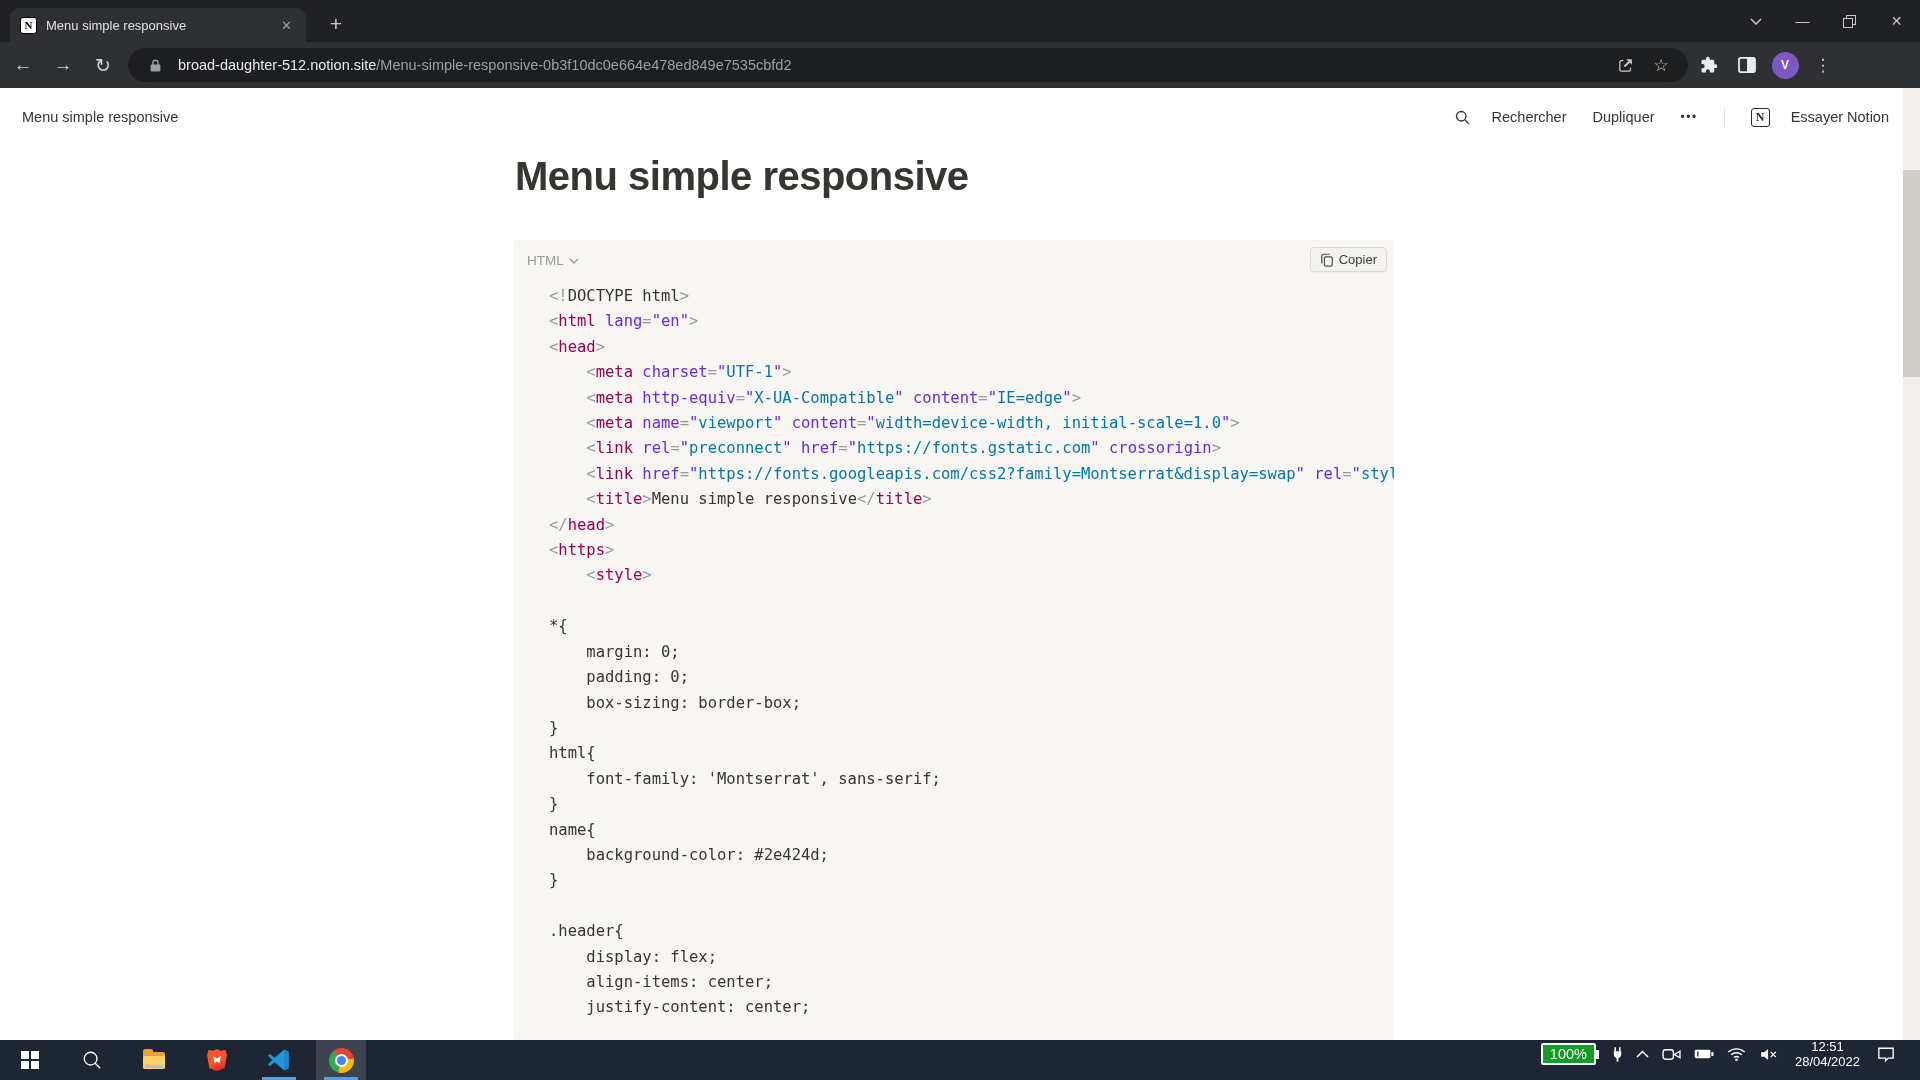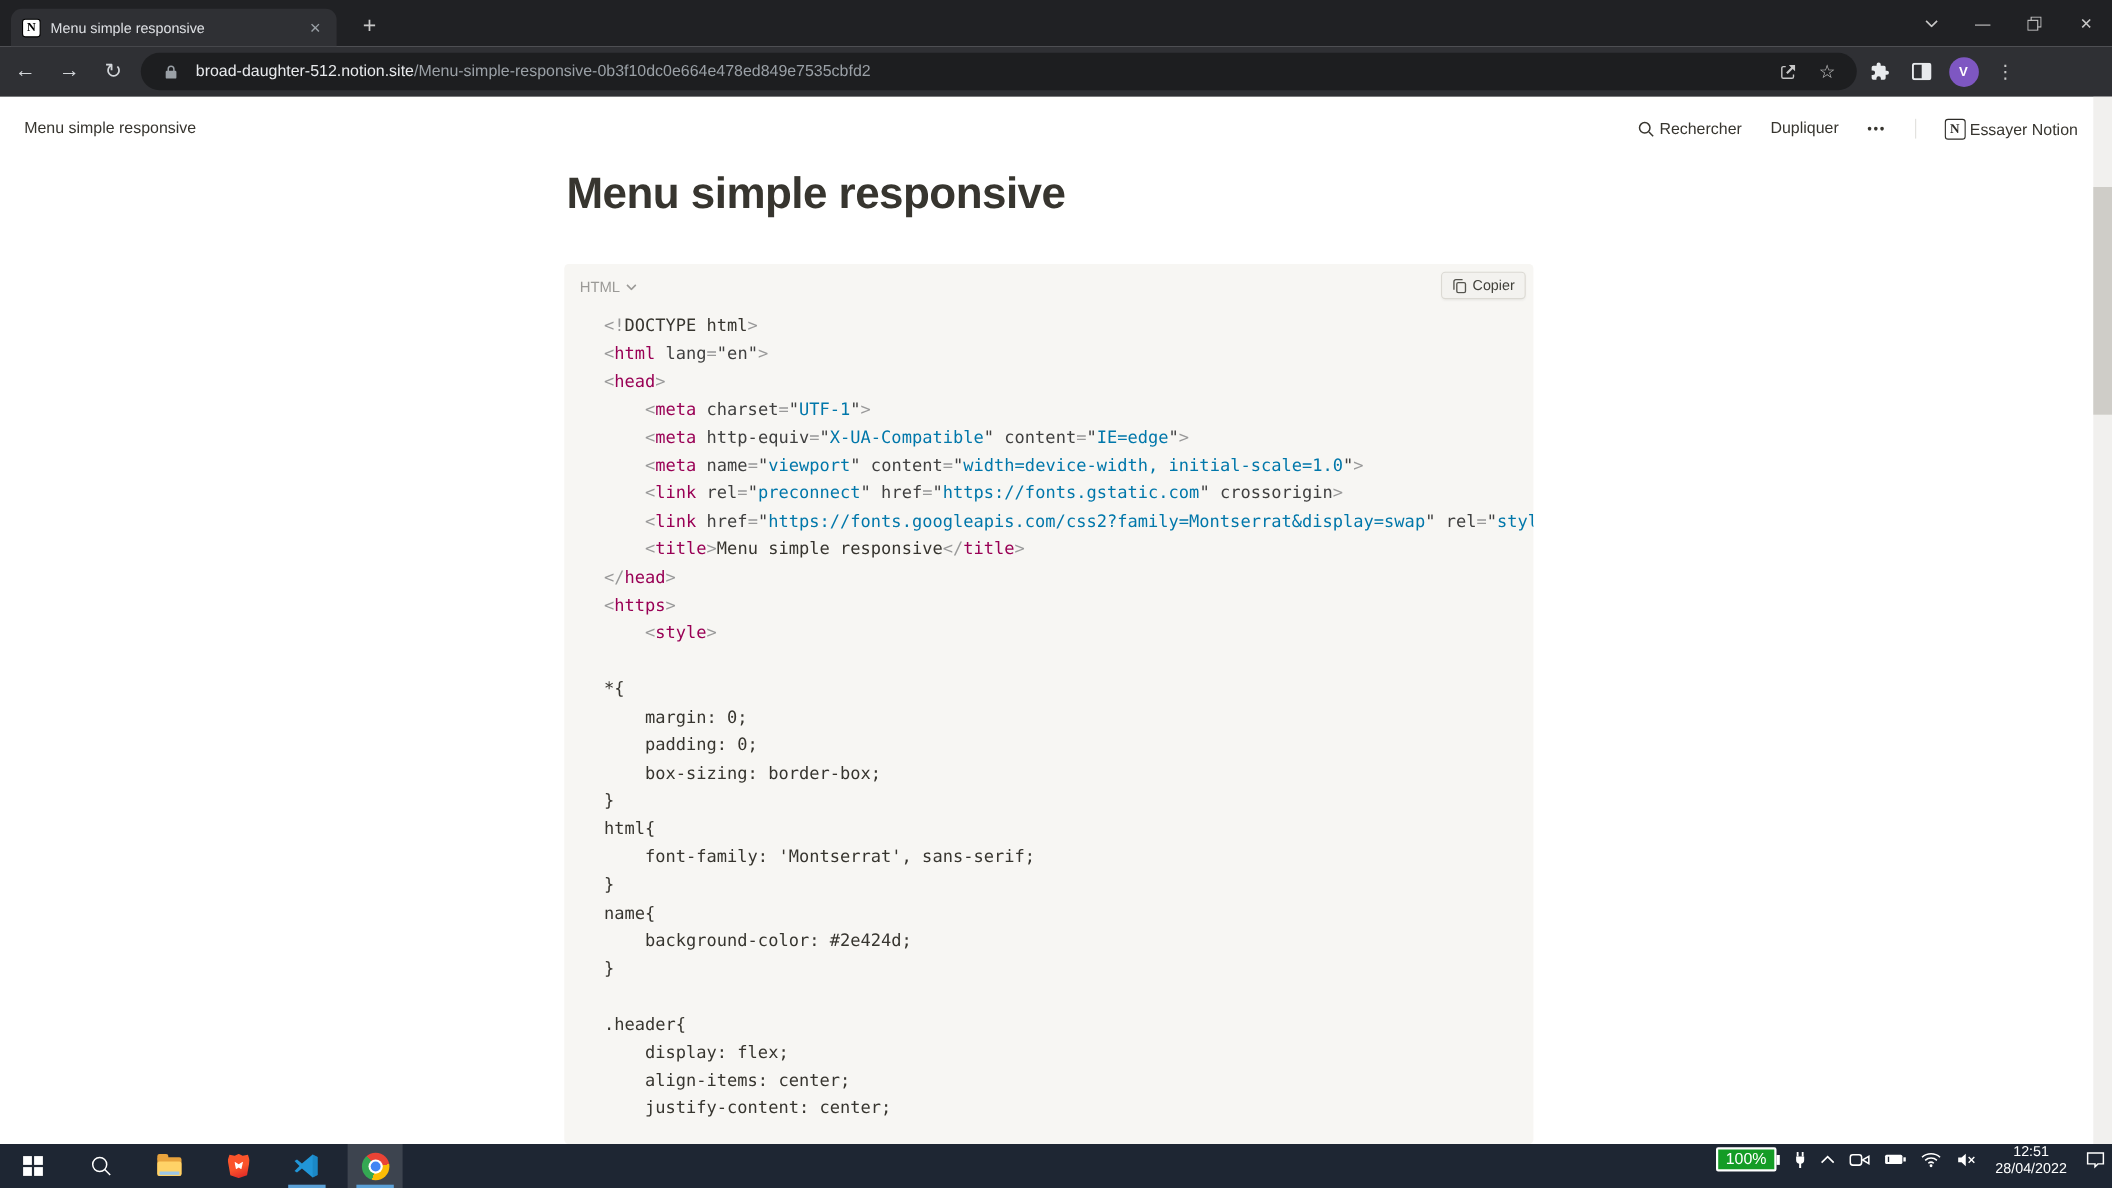--- a/index.html
+++ b/index.html
@@ -35,21 +35,21 @@
             font-size:12px; font-weight:bold; display:flex; align-items:center; justify-content:center; }
   .star { color:#c7c7c7; font-size:17px; }
   .kebab { color:#c7c7c7; font-size:17px; letter-spacing:0; }
 
   
   #page { position:absolute; top:88px; left:0; width:1920px; height:952px; background:#fff; }
   #notion-topbar { position:absolute; top:0; left:0; width:1903px; height:58px;
                    display:flex; align-items:center; padding:0 14px 0 22px; }
   .crumb { font-size:14.5px; color:#37352f; }
   .nactions { margin-left:auto; display:flex; align-items:center; gap:26px; }
-  .naction { display:flex; align-items:flex-end; gap:4px; font-size:14.5px; color:#37352f; cursor:default; }
+  .naction { display:flex; align-items:center; gap:21px; font-size:14.5px; color:#37352f; cursor:default; }
   .ndots { font-size:12px; letter-spacing:1.5px; color:#37352f; }
   .ndivider { width:1px; height:18px; background:#e0dfdc; }
   .nlogo { width:19px; height:19px; border:1.8px solid #2c2b27; border-radius:3px; background:#fff;
            display:flex; align-items:center; justify-content:center;
            font:bold 12px "Liberation Serif", serif; color:#2c2b27; }
 
   #page-title { position:absolute; left:515px; top:66px; font-size:40px; font-weight:bold;
                 color:#37352f; letter-spacing:-0.5px; }
 
   #code-block { position:absolute; left:513px; top:152px; width:881px; height:800px;
@@ -58,21 +58,21 @@
   .cb-lang { position:absolute; left:14px; top:13px; display:flex; align-items:center; gap:5px;
              font-size:13.5px; color:#9b9a97; }
   .cb-copy { position:absolute; right:7px; top:7px; display:flex; align-items:center; gap:5px;
              padding:4px 9px; font-size:13px; color:#41403a; background:#f3f2ef;
              border:1px solid #dbd9d3; border-radius:4px; box-shadow:0 1px 2px rgba(0,0,0,.04);margin-left:15px; }
   #code-lines { padding:6px 0 20px 36px; font-family:"DejaVu Sans Mono", monospace;
                 font-size:15.5px; line-height:25.4px; }
   .cl { white-space:pre; }
   .tk-g { color:#999999; }
   .tk-t { color:#990055; }
-  .tk-a { color:#404040; }
+  .tk-a { color:#6d28d9; }
   .tk-v { color:#0077aa; }
   .tk-x { color:#37352f; }
 
   #scrollbar { position:absolute; right:0; top:0; width:17px; height:952px; background:#f1f0ee; }
   #scroll-thumb { position:absolute; left:0; top:82px; width:17px; height:207px; background:#cfcdc8; }
 
   
   #taskbar { position:absolute; left:0; bottom:0; width:1920px; height:40px; background:#1e2633; }
   .tb-item { position:absolute; top:0; width:50px; height:40px; display:flex;
              align-items:center; justify-content:center; }
@@ -88,21 +88,21 @@
   .brave { width:20px; height:22px; background:linear-gradient(160deg,#fb542b 55%,#d81f26);
            clip-path:polygon(50% 0, 68% 8%, 92% 4%, 100% 26%, 88% 88%, 50% 100%, 12% 88%, 0 26%, 8% 4%, 32% 8%); position:relative; }
   .brave::after { content:""; position:absolute; left:6px; top:7px; width:8px; height:7px; background:#fff;
                   clip-path:polygon(0 0, 50% 35%, 100% 0, 80% 100%, 50% 75%, 20% 100%); }
   .chrome { width:25px; height:25px; border-radius:50%;
             background:conic-gradient(from -40deg, #ea4335 0 120deg, #fbbc05 120deg 235deg, #34a853 235deg 360deg); position:relative; }
   .chrome::before { content:""; position:absolute; left:6px; top:6px; width:13px; height:13px;
                     background:#fff; border-radius:50%; }
   .chrome::after { content:""; position:absolute; left:8px; top:8px; width:9px; height:9px;
                    background:#4285f4; border-radius:50%; }
-  #tray { position:absolute; right:0; top:0; height:28px; display:flex; align-items:center; gap:13px; padding-right:6px; }
+  #tray { position:absolute; right:0; top:0; height:28px; display:flex; align-items:center; gap:13px; padding-right:25px; }
   .battery-badge { display:flex; align-items:center; }
   .bb-box { background:#149c26; border:2px solid #fff; border-radius:2px; color:#fff;
             font-size:14.5px; padding:1px 7px; }
   .bb-tip { width:3px; height:9px; background:#fff; }
   .tray-ic { display:flex; align-items:center; justify-content:center; }
   #clock { color:#fff; font-size:13px; text-align:center; line-height:15px; padding:0 4px; }
 </style>
 </head>
 <body>
 

